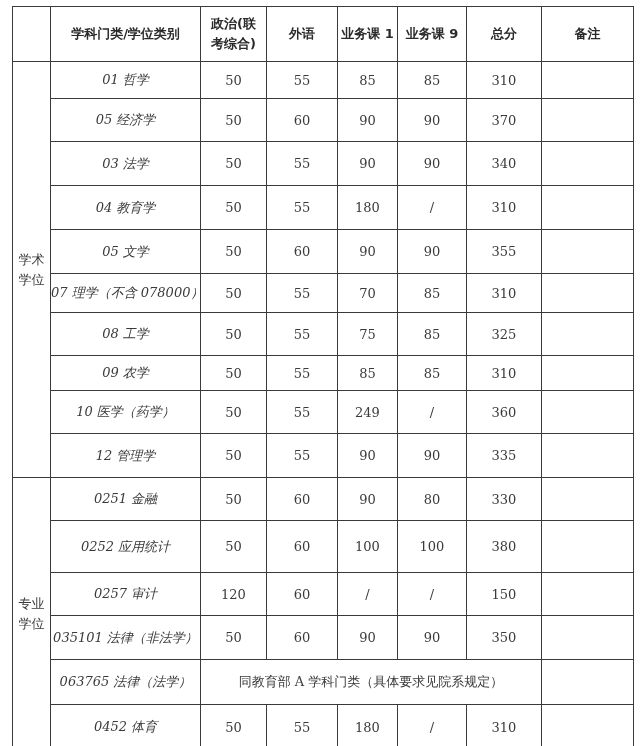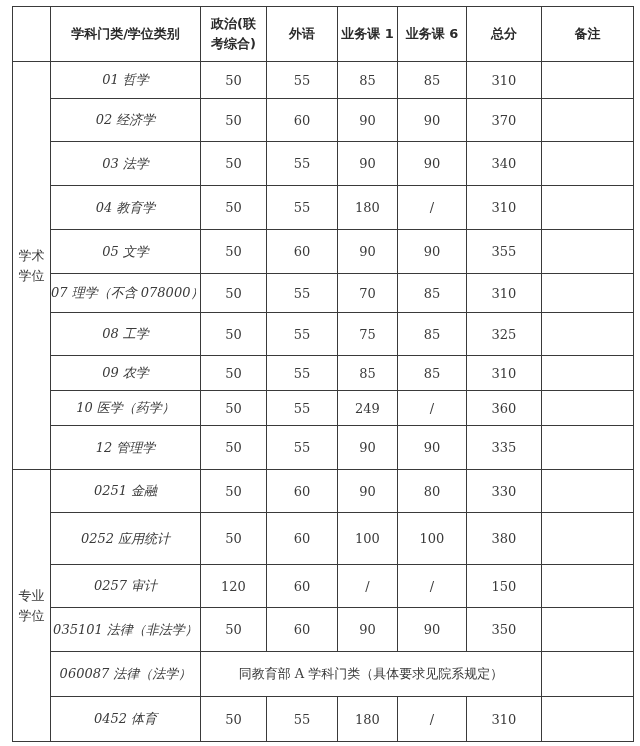--- a/index.html
+++ b/index.html
@@ -49,42 +49,42 @@
   <thead>
     <tr class="hdr">
       <th></th>
       <th class="subj-head">学科门类/学位类别</th>
       <th>
         <span>政治(联</span><br>
         <span>考综合)</span>
       </th>
       <th>外语</th>
       <th>业务课 1</th>
-      <th>业务课 6</th>
+      <th>业务课 9</th>
       <th>总分</th>
       <th>备注</th>
     </tr>
   </thead>
   <tbody>
 
     <tr style="height:37px">
       <td class="group" rowspan="10">
         <span>学术</span><br>
         <span>学位</span>
       </td>
       <td class="subject">01 哲学</td>
       <td>50</td>
       <td>55</td>
       <td>85</td>
       <td>85</td>
       <td>310</td>
       <td class="note"></td>
     </tr>
     <tr style="height:43px">
-      <td class="subject">02 经济学</td>
+      <td class="subject">05 经济学</td>
       <td>50</td>
       <td>60</td>
       <td>90</td>
       <td>90</td>
       <td>370</td>
       <td class="note"></td>
     </tr>
     <tr style="height:44px">
       <td class="subject">03 法学</td>
       <td>50</td>
@@ -132,21 +132,21 @@
     </tr>
     <tr style="height:35px">
       <td class="subject">09 农学</td>
       <td>50</td>
       <td>55</td>
       <td>85</td>
       <td>85</td>
       <td>310</td>
       <td class="note"></td>
     </tr>
-    <tr style="height:35px">
+    <tr style="height:43px">
       <td class="subject">10 医学（药学）</td>
       <td>50</td>
       <td>55</td>
       <td>249</td>
       <td>/</td>
       <td>360</td>
       <td class="note"></td>
     </tr>
     <tr style="height:44px">
       <td class="subject">12 管理学</td>
@@ -192,21 +192,21 @@
     <tr style="height:44px">
       <td class="subject">035101 法律（非法学）</td>
       <td>50</td>
       <td>60</td>
       <td>90</td>
       <td>90</td>
       <td>350</td>
       <td class="note"></td>
     </tr>
     <tr style="height:45px">
-      <td class="subject">060087 法律（法学）</td>
+      <td class="subject">063765 法律（法学）</td>
       <td colspan="5">同教育部 A 学科门类（具体要求见院系规定）</td>
       <td class="note"></td>
     </tr>
     <tr style="height:45px">
       <td class="subject">0452 体育</td>
       <td>50</td>
       <td>55</td>
       <td>180</td>
       <td>/</td>
       <td>310</td>

